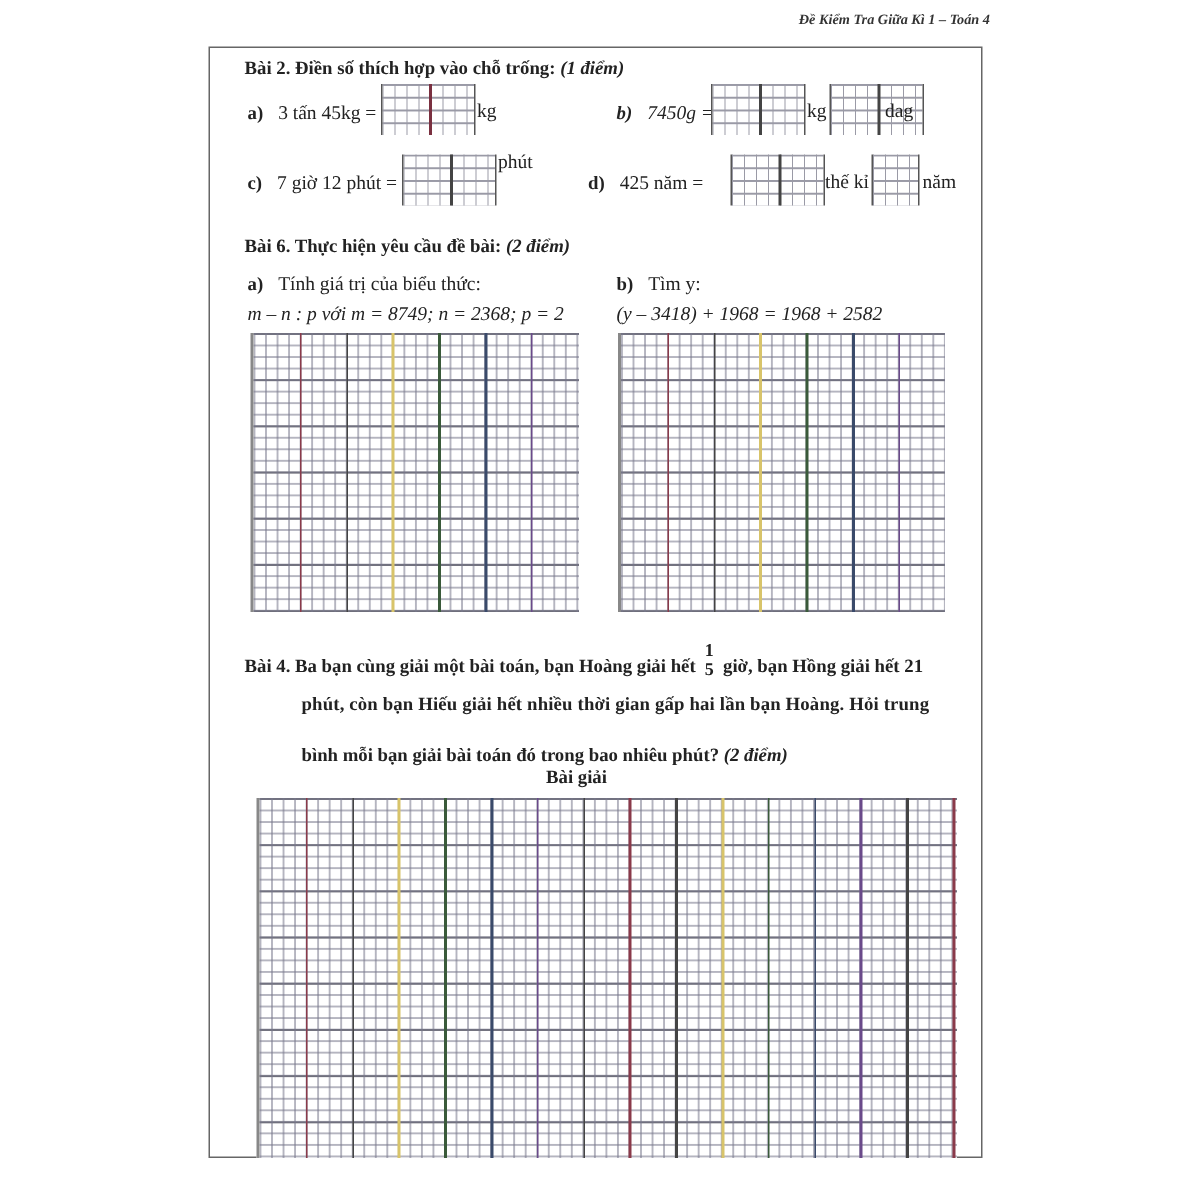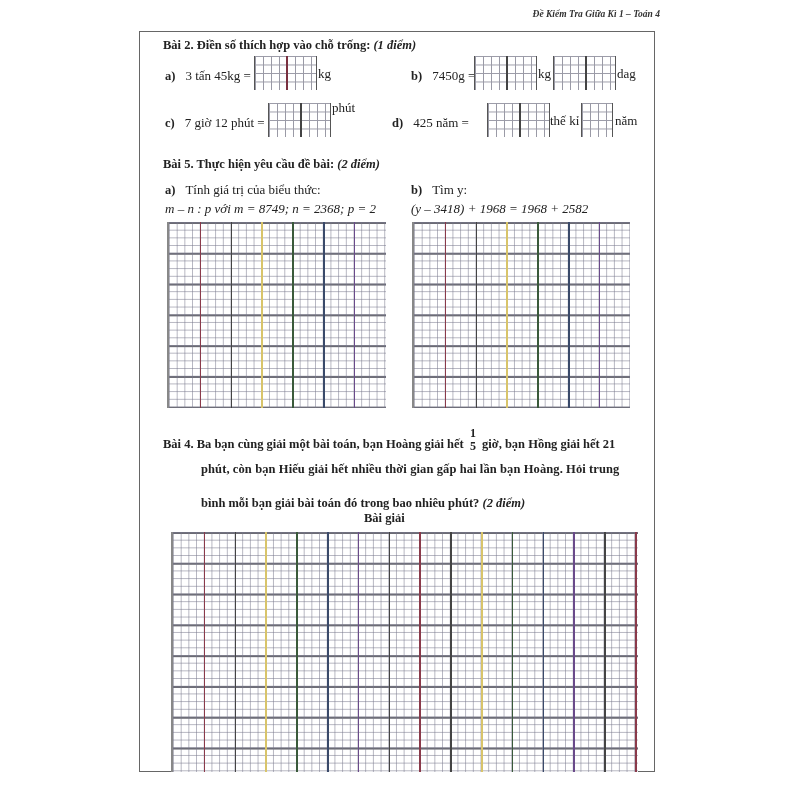--- a/index.html
+++ b/index.html
@@ -61,32 +61,32 @@
 
 <div class="abs" style="left:165px; top:66px;">
   <span class="lbl">a)</span>
   <span class="txt" style="margin-left:6px">3 tấn 45kg =</span>
 </div>
 <div class="box" style="left:254px; top:56px; width:63px; height:34px;">
     <div class="mid" style="left:31px"></div>
   </div>
 <div class="abs txt" style="left:318px; top:66px;">kg</div>
 
-<div class="abs" style="left:411px; top:66px;">
+<div class="abs" style="left:411px; top:66px;font-style:italic;">
   <span class="lbl">b)</span>
   <span class="txt" style="margin-left:6px">7450g =</span>
 </div>
 <div class="box" style="left:474px; top:56px; width:63px; height:34px;">
     <div class="mid dark" style="left:31px"></div>
   </div>
 <div class="abs txt" style="left:538px; top:66px;">kg</div>
 <div class="box" style="left:553px; top:56px; width:63px; height:34px;">
     <div class="mid dark" style="left:31px"></div>
   </div>
-<div class="abs txt" style="left:617px; top:66px;">dag</div>
+<div class="abs txt" style="left:590px; top:66px;">dag</div>
 
 <div class="abs" style="left:165px; top:113px;">
   <span class="lbl">c)</span>
   <span class="txt" style="margin-left:6px">7 giờ 12 phút =</span>
 </div>
 <div class="box" style="left:268px; top:103px; width:63px; height:34px;">
     <div class="mid dark" style="left:31px"></div>
   </div>
 <div class="abs txt" style="left:332px; top:100px;">phút</div>
 
@@ -95,21 +95,21 @@
   <span class="txt" style="margin-left:6px">425 năm =</span>
 </div>
 <div class="box" style="left:487px; top:103px; width:63px; height:34px;">
     <div class="mid dark" style="left:31px"></div>
   </div>
 <div class="abs txt" style="left:550px; top:113px;">thế kỉ</div>
 <div class="box" style="left:581px; top:103px; width:32px; height:34px;"></div>
 <div class="abs txt" style="left:615px; top:113px;">năm</div>
 
 <div class="abs title" style="left:163px; top:157px;">
-  <span>Bài 5. Thực hiện yêu cầu đề bài: </span><i>(2 điểm)</i>
+  <span>Bài 6. Thực hiện yêu cầu đề bài: </span><i>(2 điểm)</i>
 </div>
 <div class="abs" style="left:165px; top:180px;">
   <span class="lbl">a)</span>
   <span class="txt" style="margin-left:6px">Tính giá trị của biểu thức:</span>
 </div>
 <div class="abs txt" style="left:165px; top:201px;font-style:italic;">m – n : p với m = 8749; n = 2368; p = 2</div>
 
 <div class="abs" style="left:411px; top:180px;">
   <span class="lbl">b)</span>
   <span class="txt" style="margin-left:6px">Tìm y:</span>

